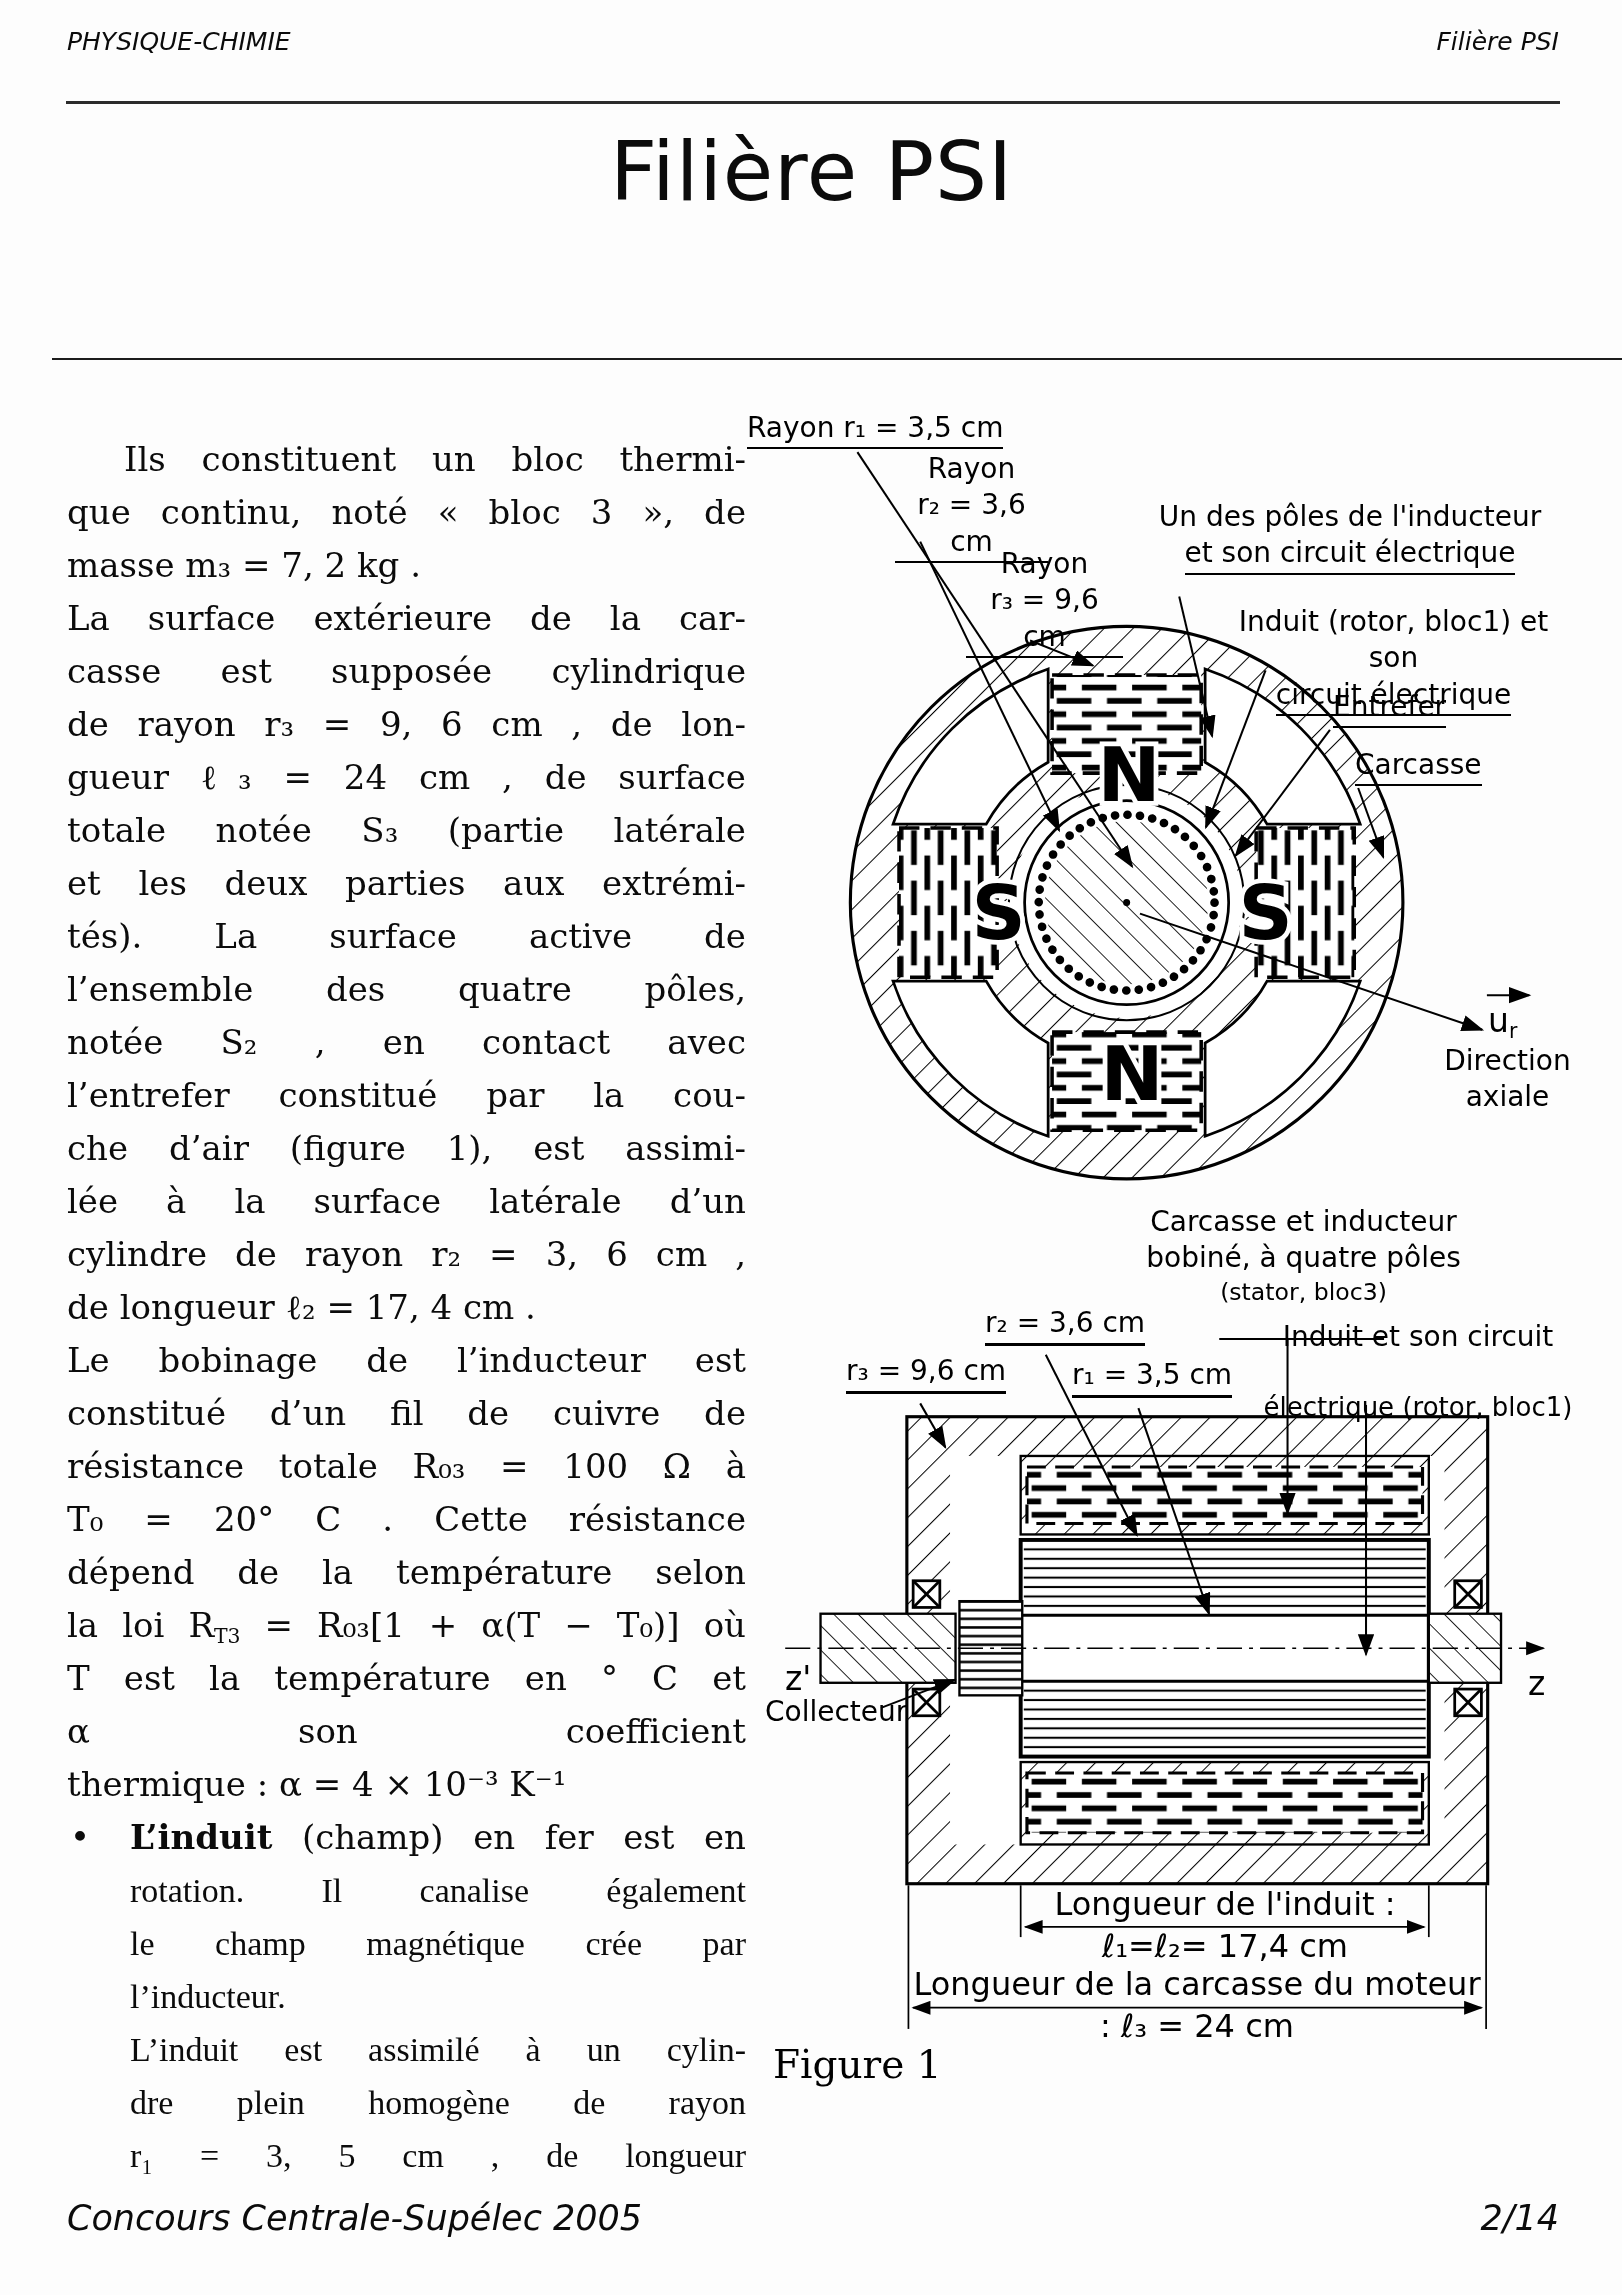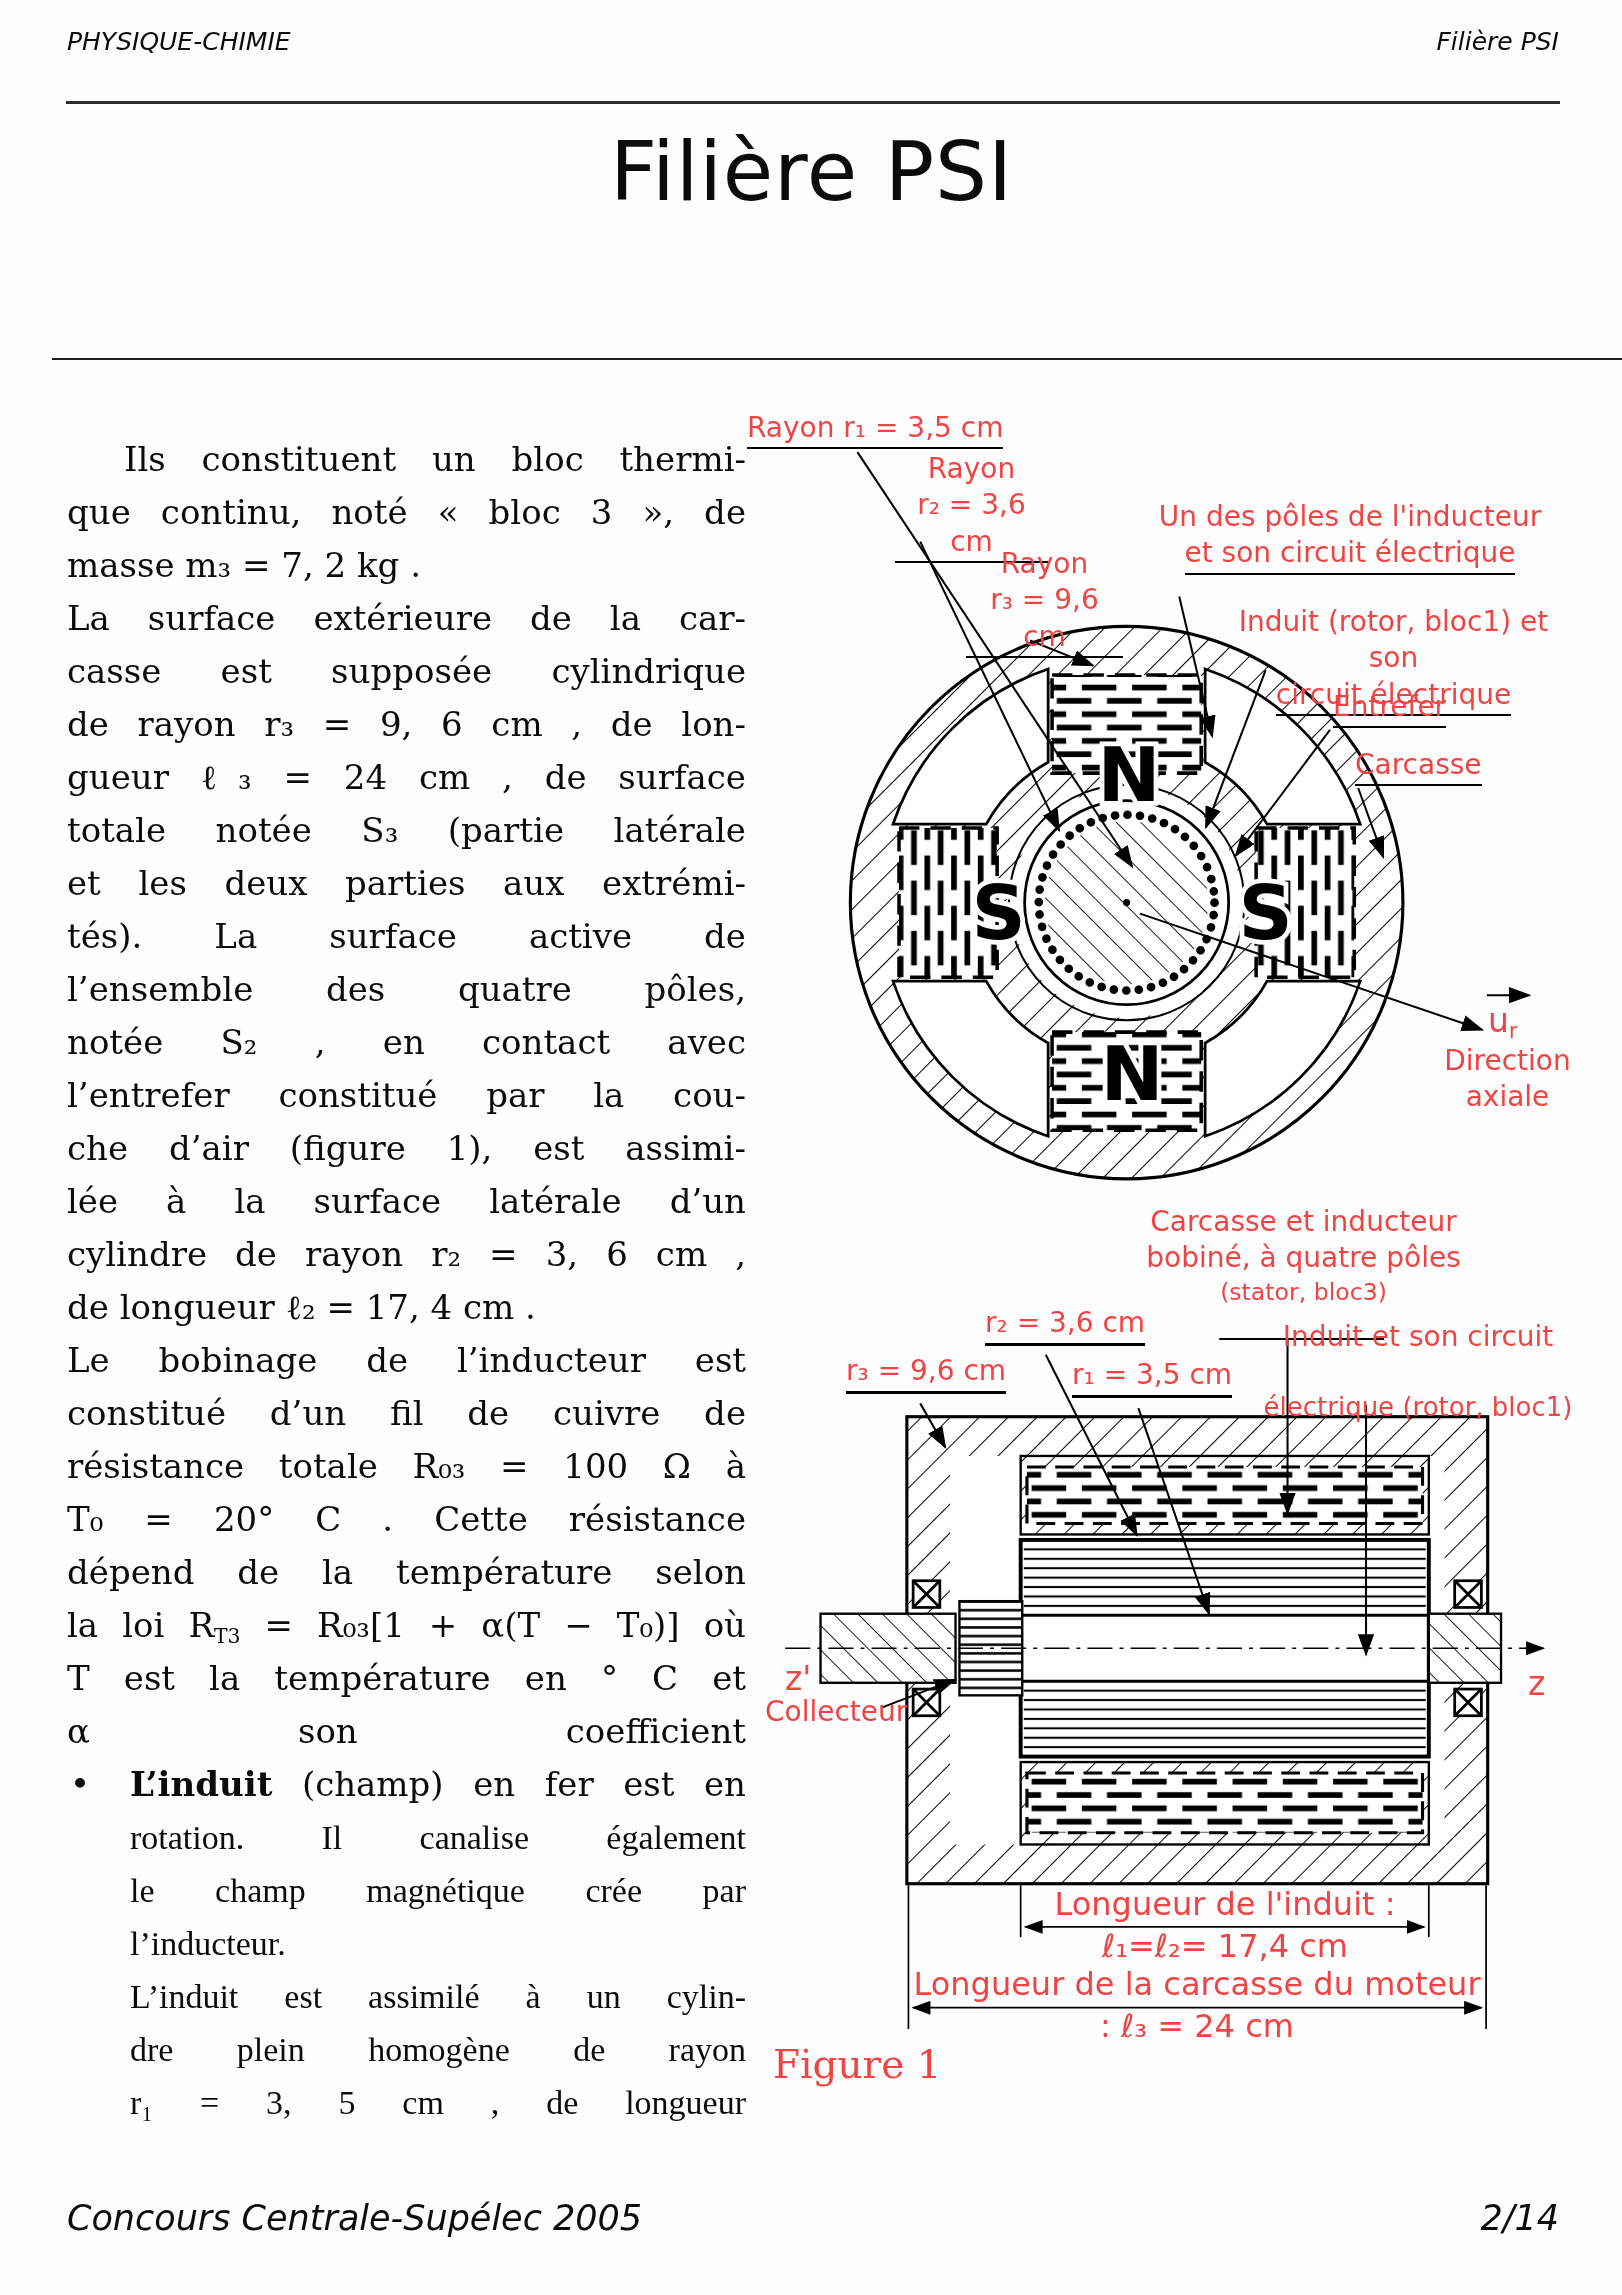--- a/index.html
+++ b/index.html
@@ -16,21 +16,21 @@
   .tl{height:53px;line-height:53px;text-align:justify;text-align-last:justify;white-space:nowrap;}
   .tl.end{text-align-last:left;}
   .tl.ind{padding-left:57px;}
   .bul{position:relative;padding-left:63px;}
   .bm{position:absolute;left:3.1px;top:0;}
   .b{font-weight:bold;}
   .blk{margin-left:63px;font-family:Liberation Serif, serif;}
   sub{font-size:60%;line-height:0;vertical-align:-0.28em;}
   
   .fl{position:absolute;font-family:"DejaVu Sans","Liberation Sans",sans-serif;font-size:28px;
-      line-height:1.30;color:#ef4444;white-space:nowrap;}
+      line-height:1.30;color:#000000;white-space:nowrap;}
   .ctr{text-align:center;white-space:normal;}
   .ul{display:inline-block;border-bottom:2.4px solid #000;padding-bottom:0.8px;}
   .ul4{display:inline-block;border-bottom:3.1px solid #000;padding-bottom:1.6px;}
   .sm{font-size:23.6px;}
   .md{font-size:26px;margin-top:36px;}
   .dim{font-size:32px;}
   .cap{font-family:"DejaVu Serif",serif;font-size:39px;}
   .ftr{top:2198px;font-style:italic;font-size:35px;white-space:nowrap;}
   svg{position:absolute;left:0;top:0;}
 </style>
@@ -65,20 +65,21 @@
     <div class="tl">cylindre de rayon r₂ = 3, 6 cm ,</div>
     <div class="tl end">de longueur ℓ₂ = 17, 4 cm .</div>
     <div class="tl">Le bobinage de l’inducteur est</div>
     <div class="tl">constitué d’un fil de cuivre de</div>
     <div class="tl">résistance totale R₀₃ = 100 Ω à</div>
     <div class="tl">T₀ = 20° C .   Cette   résistance</div>
     <div class="tl">dépend de la température selon</div>
     <div class="tl"><span>la loi R</span><sub>T3</sub><span> = R₀₃[1 + α(T − T₀)] où</span></div>
     <div class="tl">T est la température en ° C et</div>
     <div class="tl">α son coefficient</div>
+    <div class="tl end">thermique : α = 4 × 10⁻³ K⁻¹</div>
     <div class="tl bul">
       <span class="bm">•</span><span class="b">L’induit</span><span> (champ) en fer est en</span>
     </div>
     <div class="blk">
       <div class="tl">rotation. Il canalise également</div>
       <div class="tl">le champ magnétique crée par</div>
       <div class="tl end">l’inducteur.</div>
       <div class="tl">L’induit est assimilé à un cylin-</div>
       <div class="tl">dre plein homogène de rayon</div>
       <div class="tl">r₁ = 3, 5 cm , de longueur</div>

